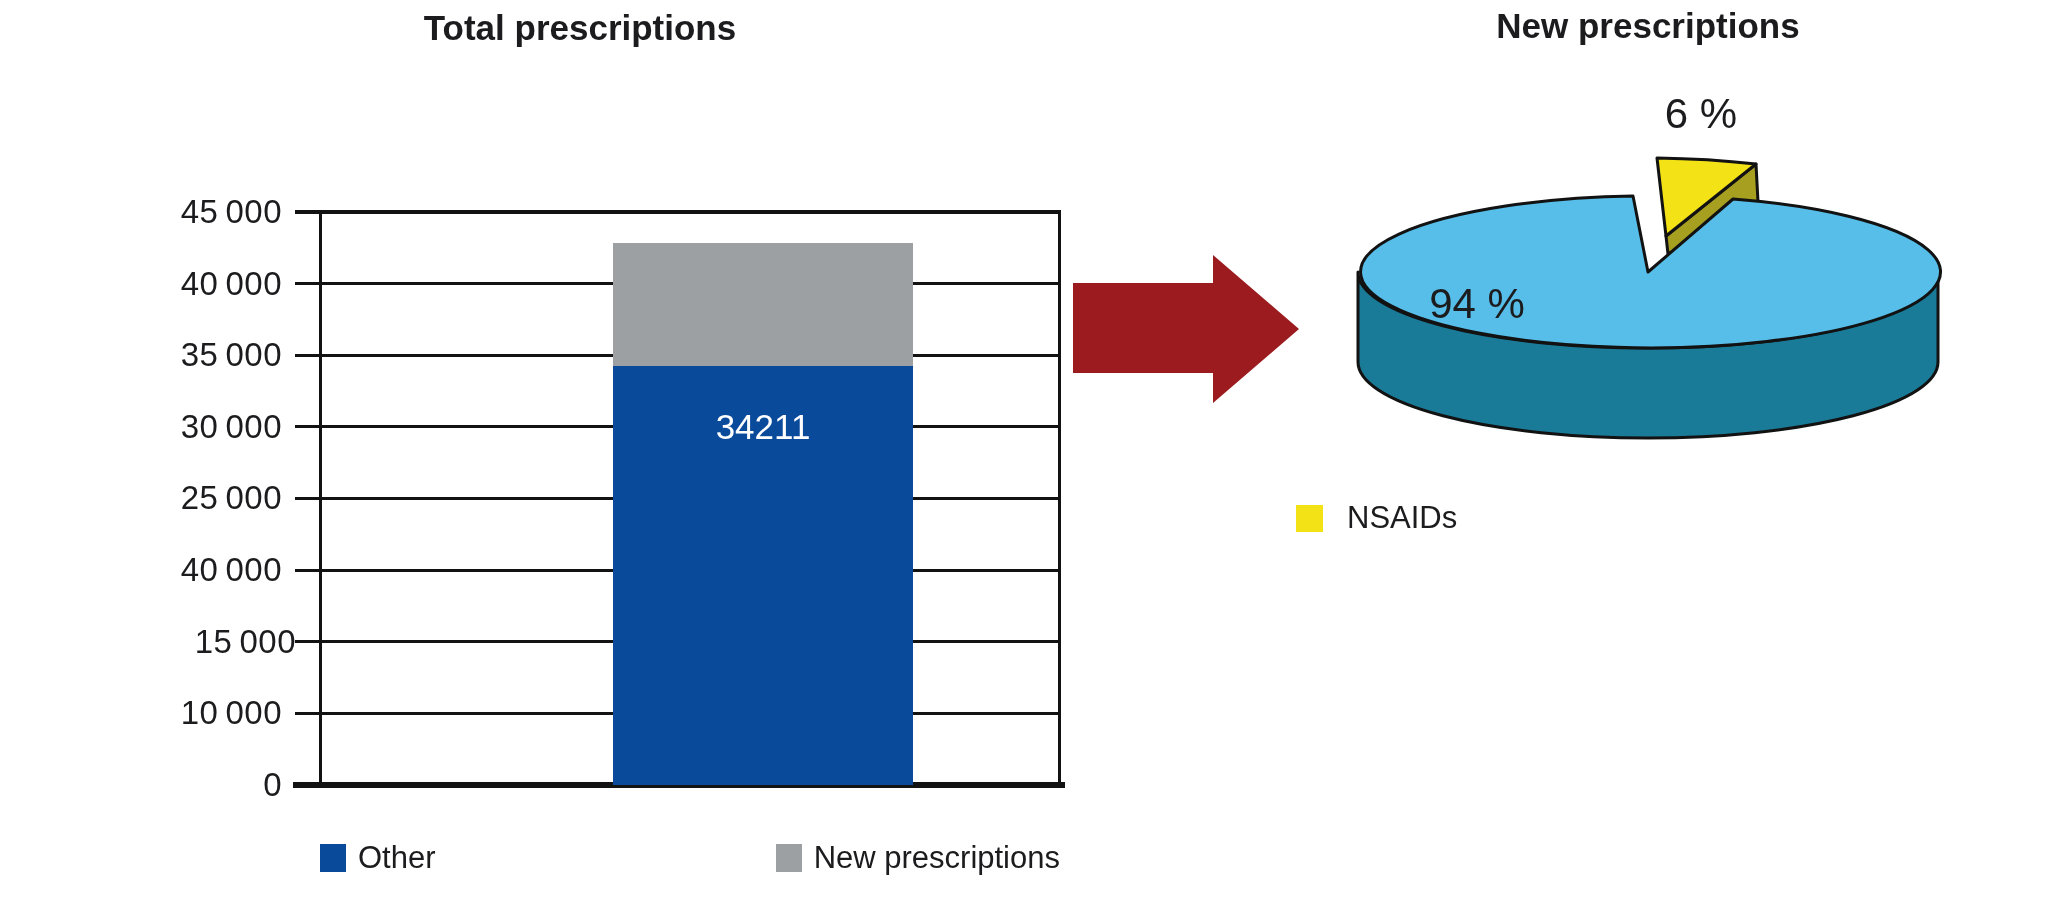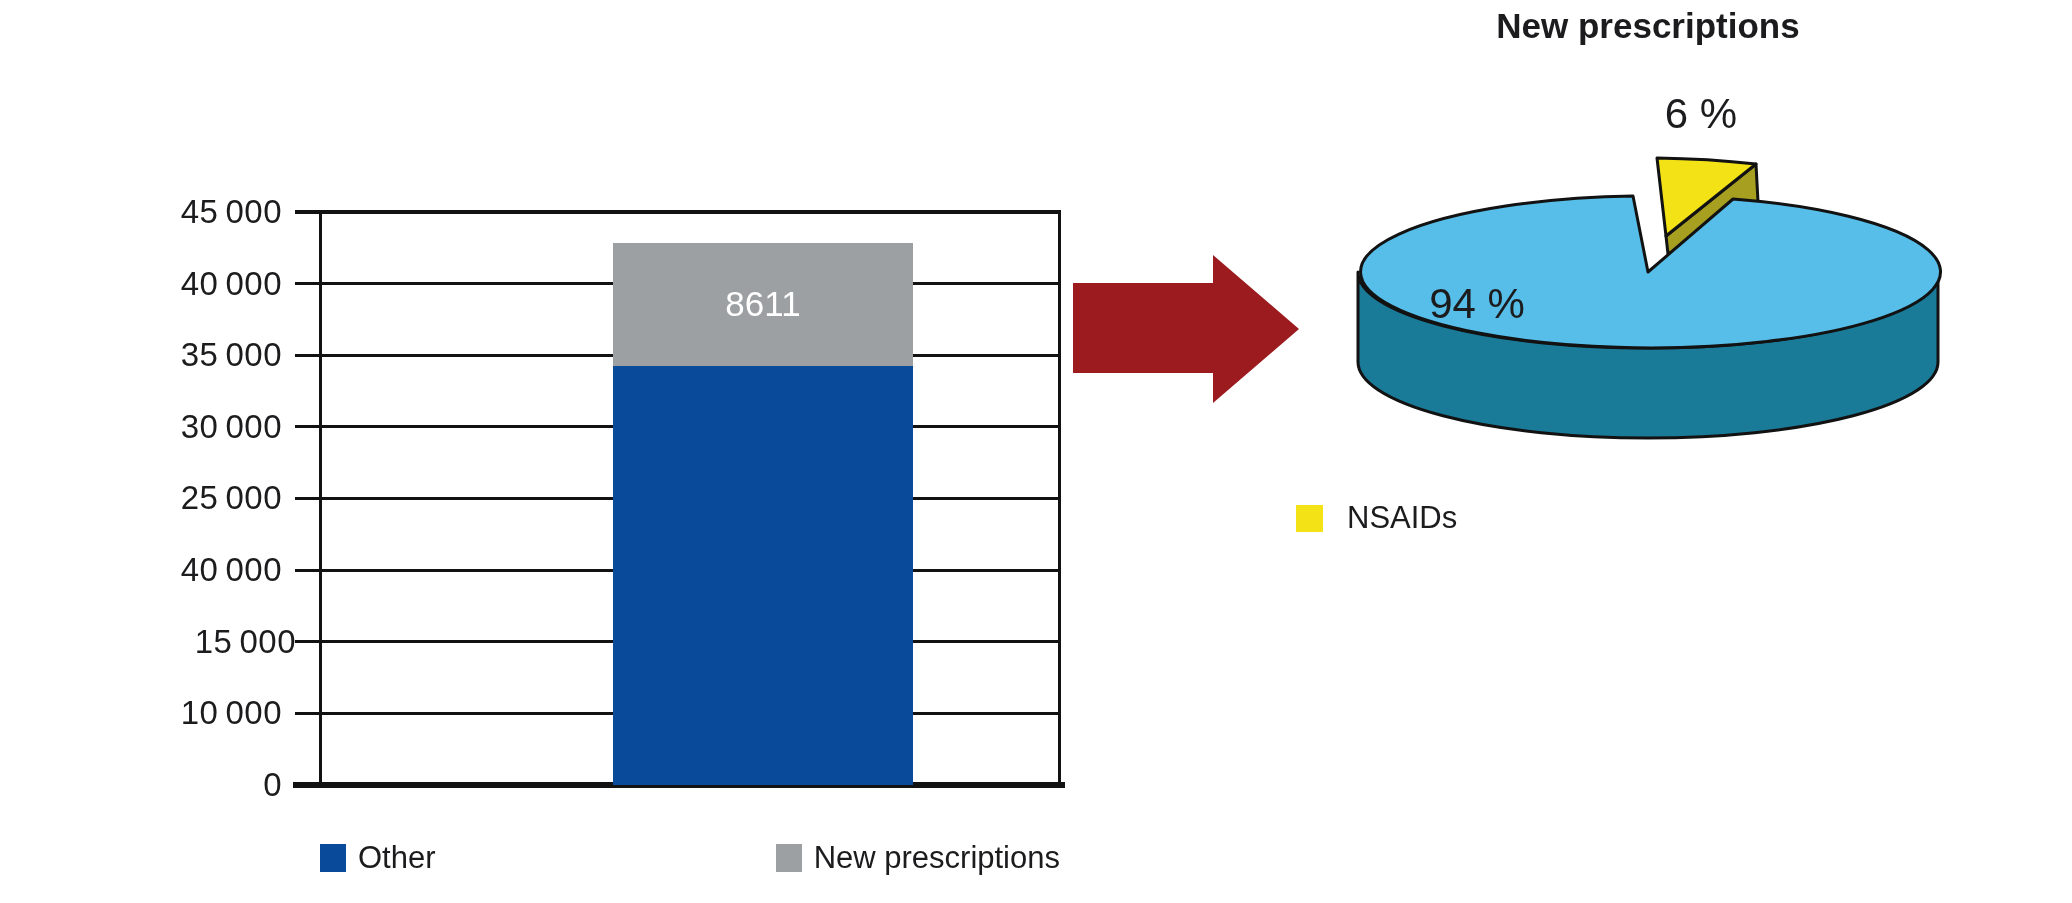--- a/index.html
+++ b/index.html
@@ -33,20 +33,21 @@
 
   #shapes{position:absolute;left:0;top:0;pointer-events:none;}
   #shapes path{stroke:var(--outline,#121212);stroke-width:3;stroke-linejoin:round;}
   #shapes text{font-family:"Liberation Sans",sans-serif;font-size:42px;fill:var(--text,#1c1c1e);}
 </style>
 </head>
 <body>
 
 <div id="canvas">
 
+  <div class="title" id="bar-title">Total prescriptions</div>
   <div class="title" id="pie-title">New prescriptions</div>
 
   <div id="bar-plot">
     <div id="yaxis"></div>
     <div id="rborder"></div>
 
   <div class="grid" style="left: 295px; top: 210px; width: 766px; height: 4px;"></div>
       <div class="ticklab" style="left: 130px; top: 191px; width: 152px;">45 000</div>
       <div class="grid" style="left: 295px; top: 282.1px; width: 766px; height: 3px;"></div>
       <div class="ticklab" style="left: 130px; top: 262.6px; width: 152px;">40 000</div>
@@ -58,22 +59,22 @@
       <div class="ticklab" style="left: 130px; top: 477.4px; width: 152px;">25 000</div>
       <div class="grid" style="left: 295px; top: 568.5px; width: 766px; height: 3px;"></div>
       <div class="ticklab" style="left: 130px; top: 549px; width: 152px;">40 000</div>
       <div class="grid" style="left: 295px; top: 640.1px; width: 766px; height: 3px;"></div>
       <div class="ticklab" style="left: 144px; top: 620.6px; width: 152px;">15 000</div>
       <div class="grid" style="left: 295px; top: 711.7px; width: 766px; height: 3px;"></div>
       <div class="ticklab" style="left: 130px; top: 692.2px; width: 152px;">10 000</div>
       <div class="grid" style="left: 293px; top: 781.8px; width: 772px; height: 6px;"></div>
       <div class="ticklab" style="left: 130px; top: 763.8px; width: 152px;">0</div>
       <div class="seg" style="left: 613px; top: 366.498px; width: 300px; height: 418.302px; background: rgb(10, 74, 155);"></div>
+      <div class="barval" style="left: 613px; top: 404.498px; width: 300px;">34211</div>
       <div class="seg" style="left: 613px; top: 243.189px; width: 300px; height: 123.31px; background: rgb(157, 160, 163);"></div>
-      <div class="barval" style="left: 613px; top: 280.844px; width: 300px;">8611</div>
     </div>
 
   <div class="legend" id="bar-legend">
     <div class="legend-item">
       <span class="swatch sw-other"></span>
       <span class="legend-label">Other</span>
     </div>
     <div class="legend-item">
       <span class="swatch sw-new"></span>
       <span class="legend-label">New prescriptions</span>

